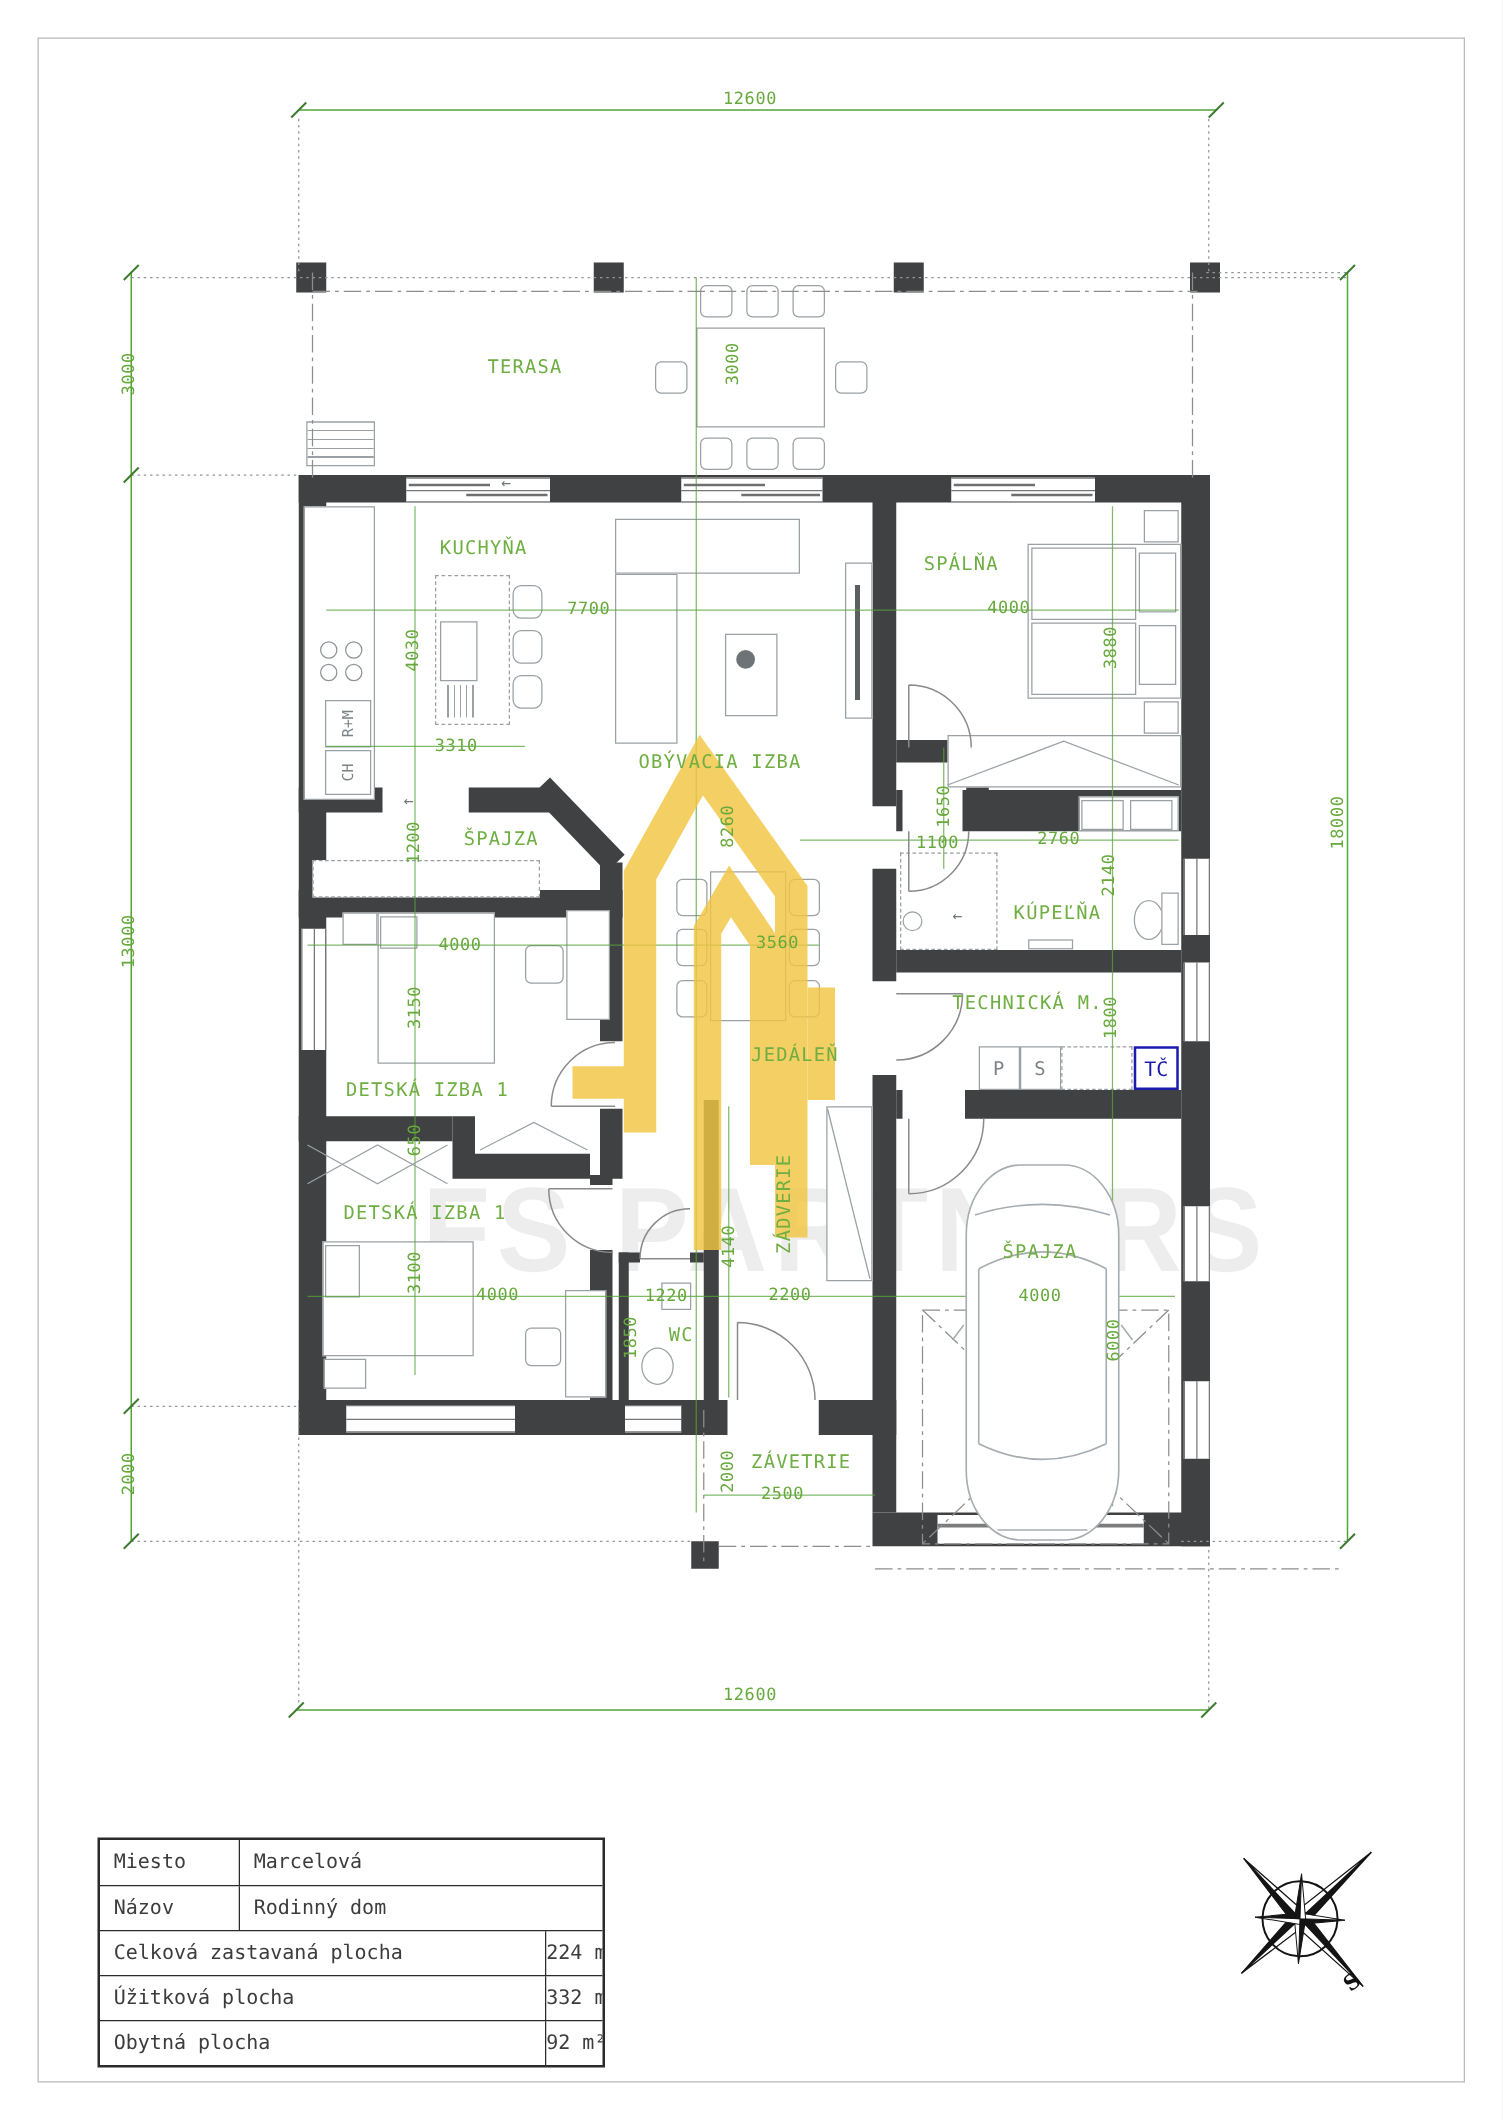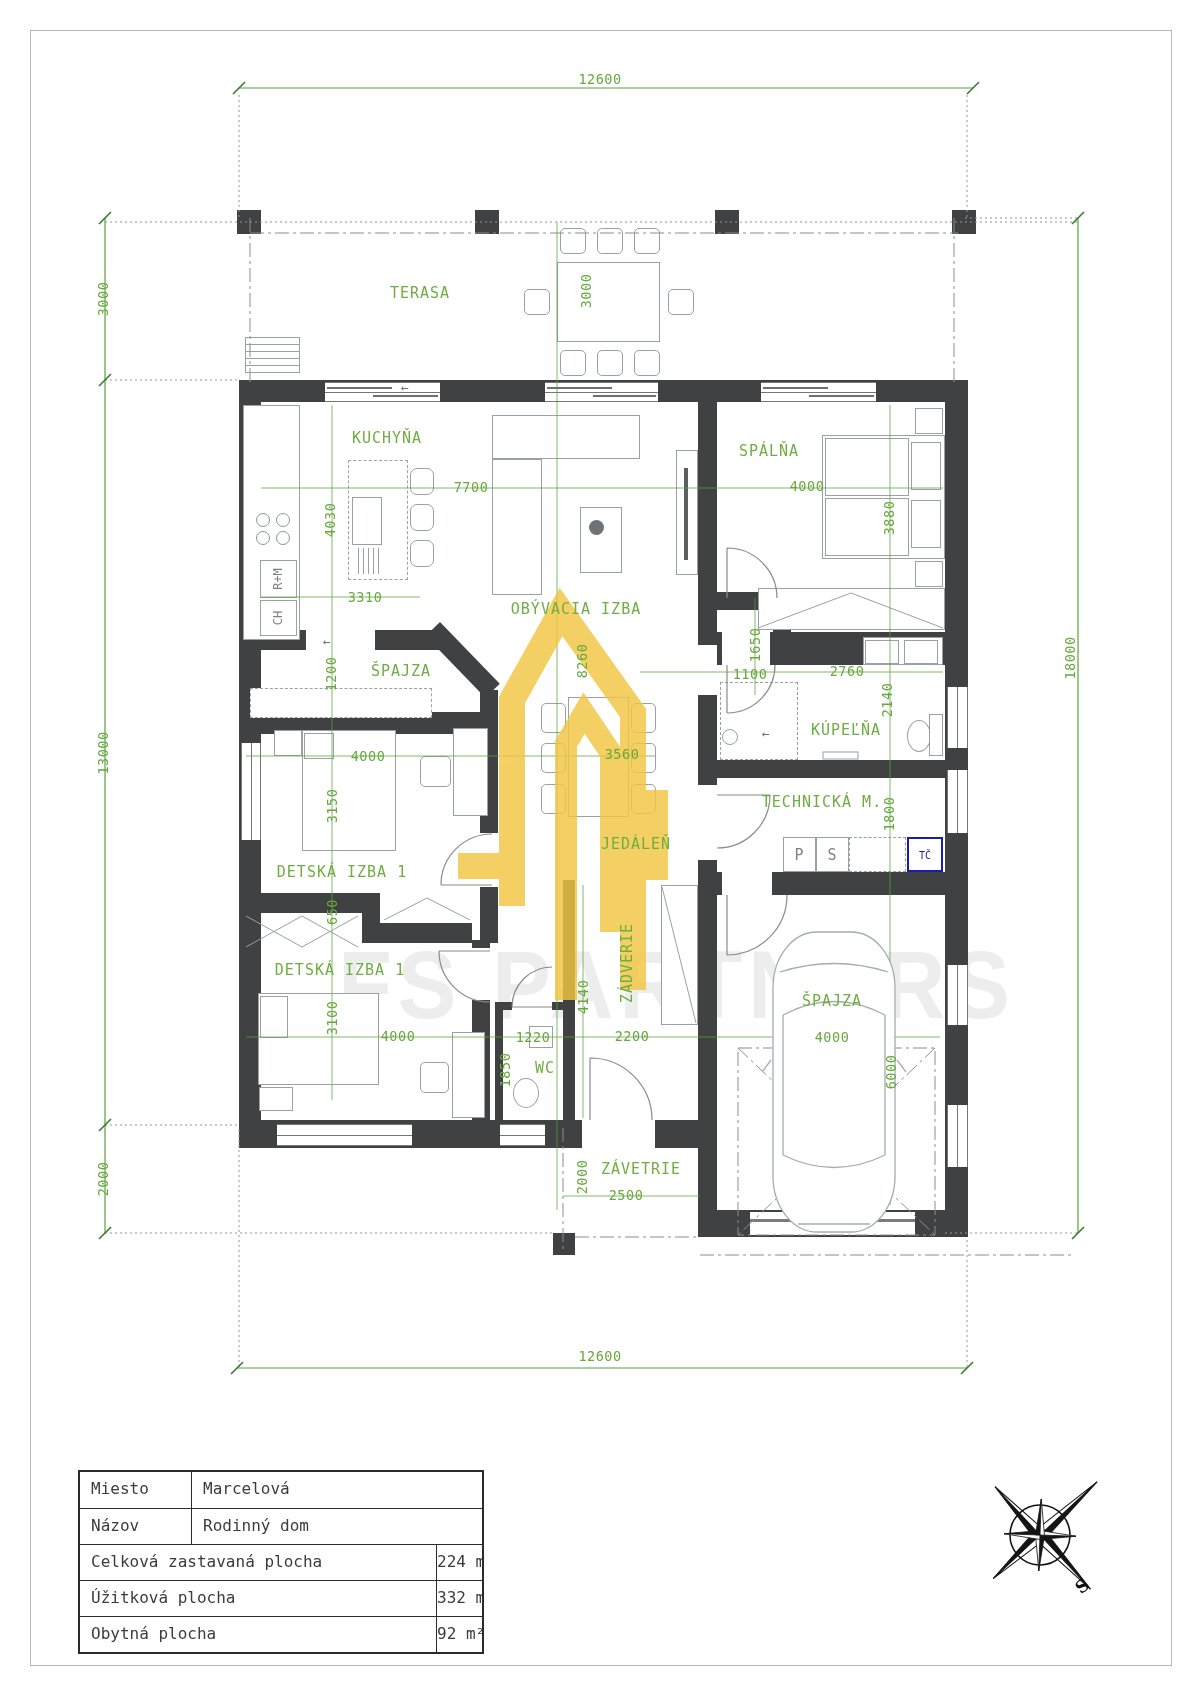--- a/index.html
+++ b/index.html
@@ -21,21 +21,21 @@
   .grill{background-image:repeating-linear-gradient(#fff 0 6px,#9aa0a4 6px 7px);}
   .hatchV{background-image:repeating-linear-gradient(90deg,#fff 0 4px,#9aa0a4 4px 5px);}
   .room-label{position:absolute;transform:translate(-50%,-50%);color:#6fae42;font-size:15px;letter-spacing:1px;white-space:nowrap;}
   .room-label.rot{transform:translate(-50%,-50%) rotate(-90deg);}
   .dim-label{position:absolute;transform:translate(-50%,-50%);color:#67a93c;font-size:13.5px;letter-spacing:.5px;white-space:nowrap;background:rgba(255,255,255,.0);}
   .dim-label.rot{transform:translate(-50%,-50%) rotate(-90deg);}
   .appl{position:absolute;color:#7c8286;font-size:12px;transform:translate(-50%,-50%);white-space:nowrap;}
   .appl.rot{transform:translate(-50%,-50%) rotate(-90deg);}
   .arrow{position:absolute;color:#6e7478;font-size:13px;transform:translate(-50%,-50%);}
   .tc-box{position:absolute;border:2px solid #1b1bb0;background:#fff;box-sizing:border-box;}
-  .tc-text{position:absolute;color:#1b1bb0;font-size:10px;transform:translate(-50%,-50%);}
+  .tc-text{position:absolute;color:#1b1bb0;font-size:16px;transform:translate(-50%,-50%);}
   .plant{position:absolute;width:15px;height:15px;border-radius:50%;background:#6d7377;}
   .tvline{position:absolute;background:#5a5f62;}
   .watermark{position:absolute;left:338px;top:930px;font-family:"Liberation Sans",sans-serif;
              font-weight:bold;font-size:96px;letter-spacing:6px;color:rgba(110,110,110,0.12);
              transform:scaleX(.92);transform-origin:left;white-space:nowrap;}
   .tb{position:absolute;left:78px;top:1470px;width:402px;border:2px solid #2b2b2b;background:#fff;}
   .tb-row{display:flex;height:36px;border-top:1.5px solid #2b2b2b;box-sizing:border-box;}
   .tb-row:first-child{border-top:none;}
   .tb-cell{font-size:16px;color:#3c3c3c;line-height:34px;padding-left:11px;box-sizing:border-box;overflow:hidden;white-space:nowrap;}
   .tb-l1{width:112px;border-right:1.5px solid #2b2b2b;}

